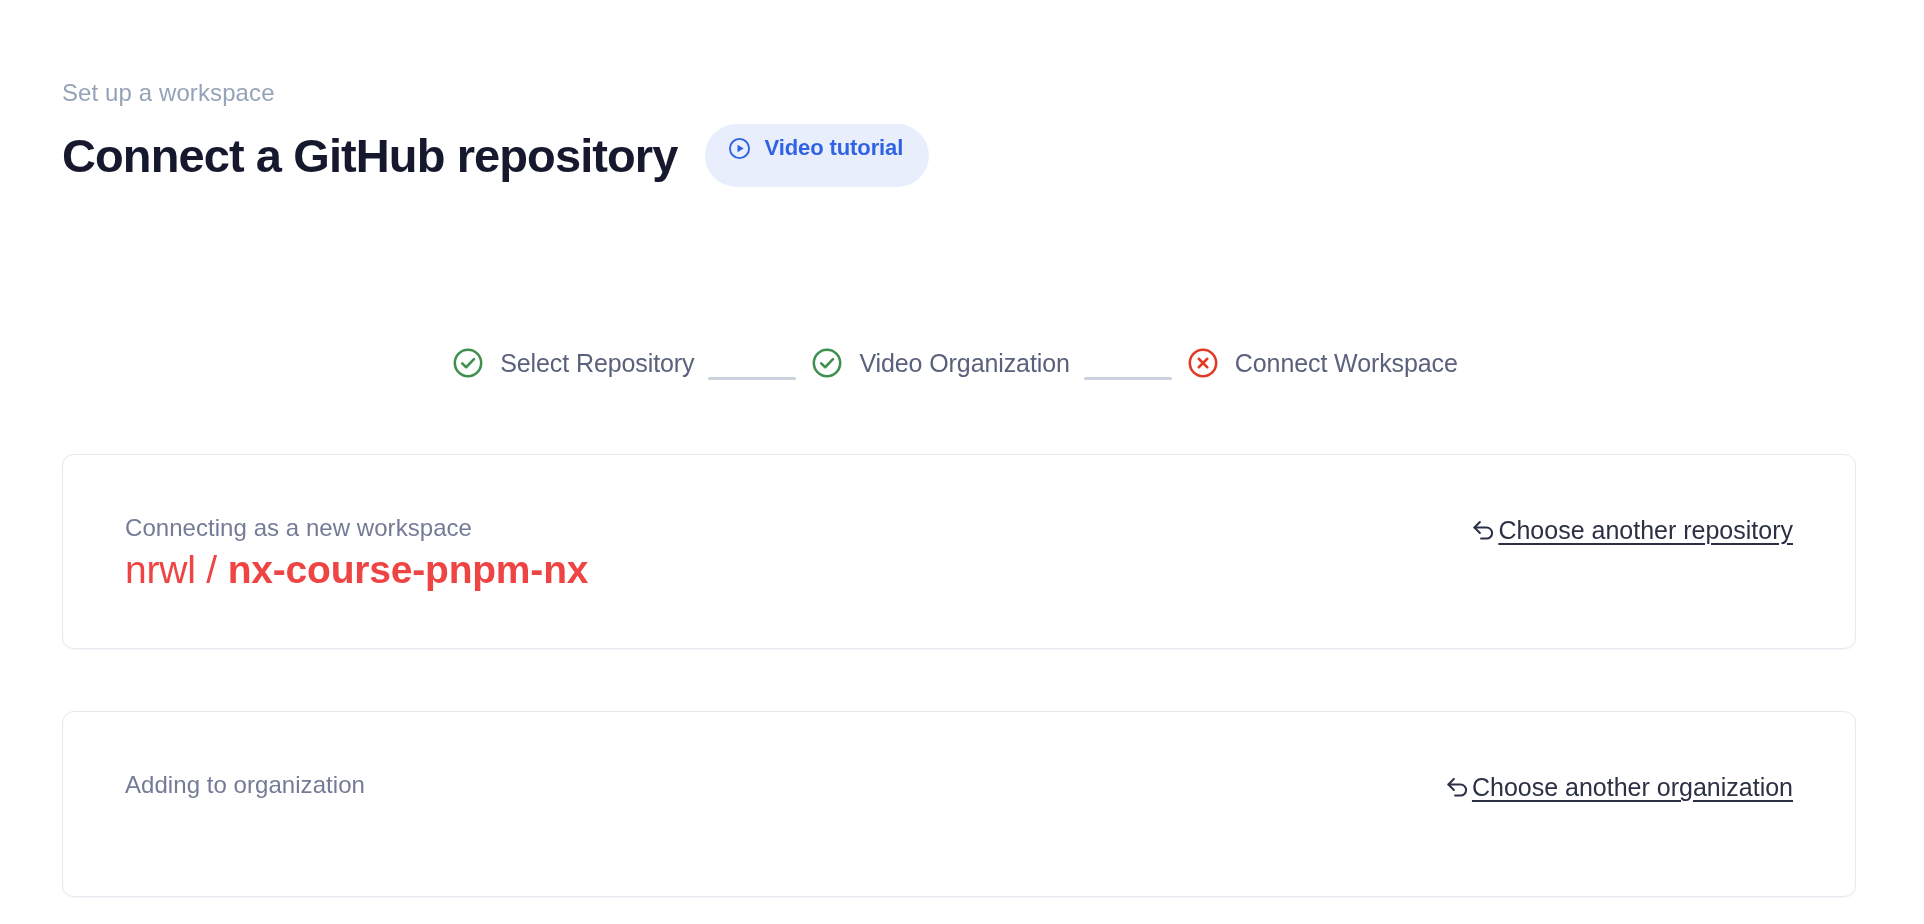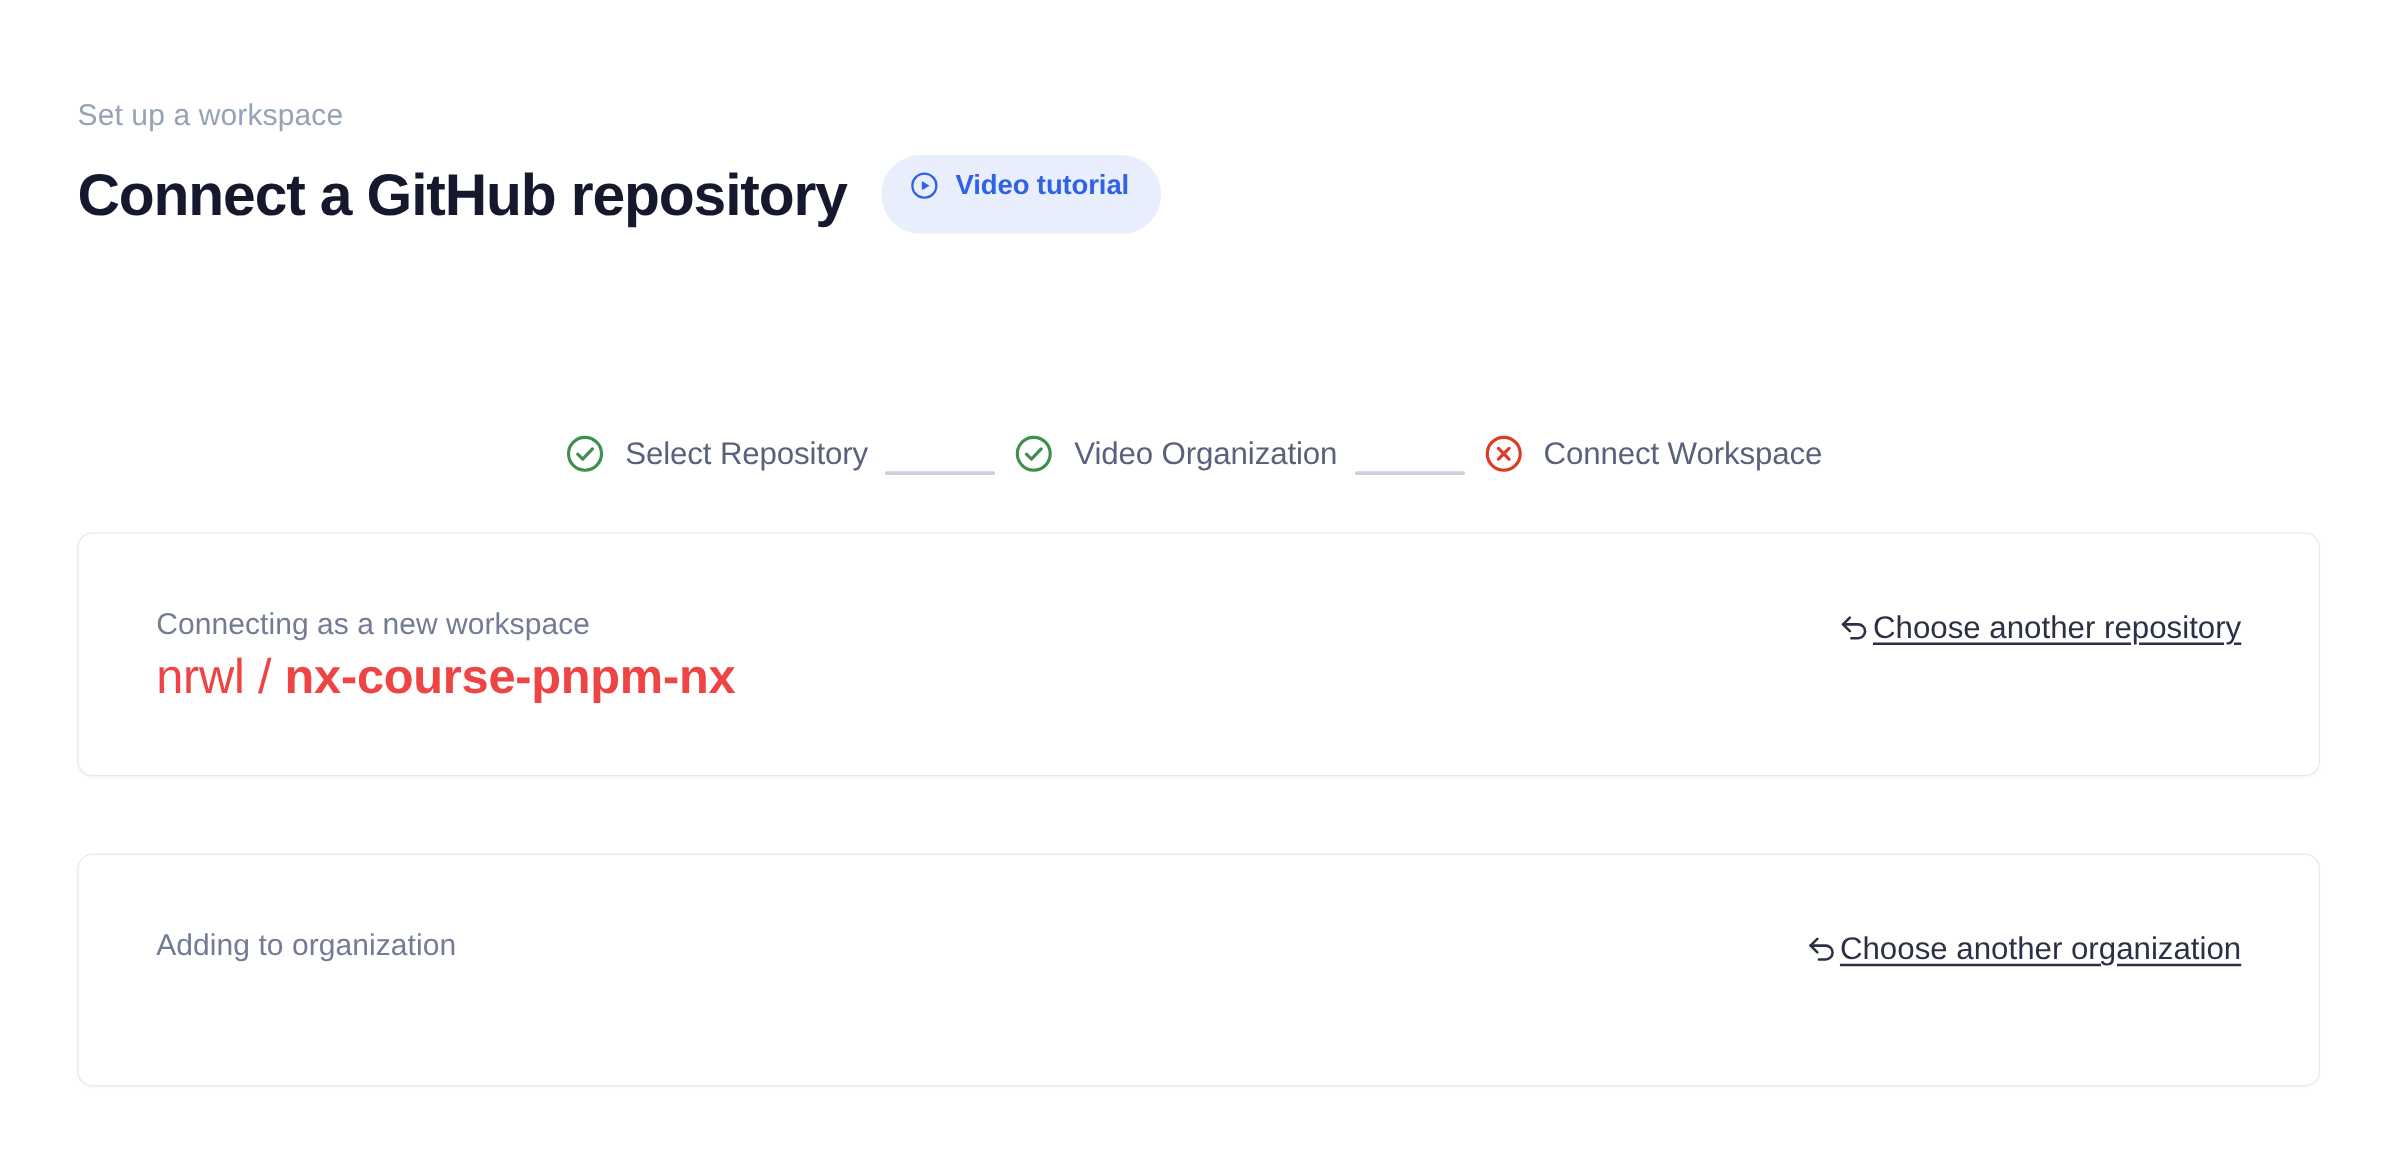--- a/index.html
+++ b/index.html
@@ -139,21 +139,21 @@
     margin: 0 14px;
     flex: none;
     border-radius: 2px;
   }
 
   
   .cards {
     position: absolute;
     left: 62px;
     right: 68px;
-    top: 426px;
+    top: 454px;
   }
 
   .card {
     position: relative;
     background: #ffffff;
     border: 1.5px solid #e7e9f1;
     border-radius: 12px;
     box-shadow: 0 1px 2px rgba(30, 35, 70, 0.045);
     padding: 58px 62px 60px 62px;
     min-height: 186px;

